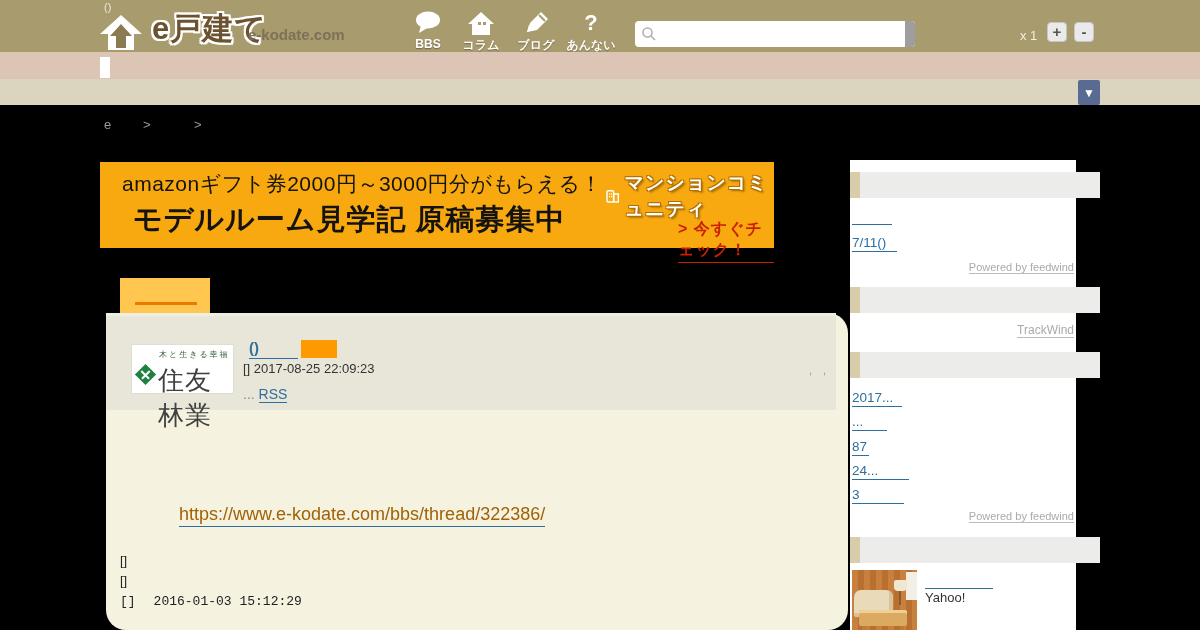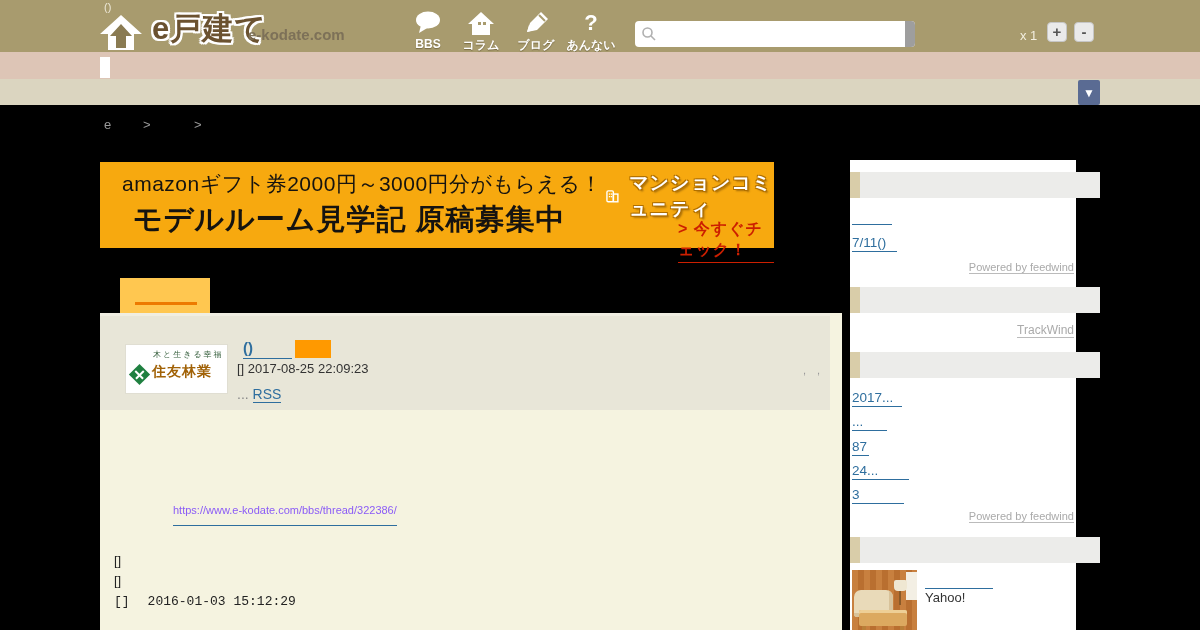--- a/index.html
+++ b/index.html
@@ -32,44 +32,44 @@
   .band-beige { position:absolute; left:0; top:79px; width:1200px; height:26px; background:#dbd5c0; }
   .dd-btn { position:absolute; left:1078px; top:1px; width:22px; height:25px; background:#5a6b93; color:#fff; border:0; font-size:12px; text-align:center; cursor:pointer; border-radius:2px; }
 
   
   .crumb { position:absolute; top:117px; font-size:13px; color:#999; }
 
   
   .banner { position:absolute; left:100px; top:162px; width:674px; height:86px; background:#f7a90f; cursor:pointer; }
   .bn-line1 { position:absolute; left:22px; top:8px; font-size:21px; color:#151310; letter-spacing:0.5px; }
   .bn-line2 { position:absolute; left:22px; top:38px; font-size:29px; font-weight:bold; color:#151310; letter-spacing:1px;margin-left:11px; }
-  .bn-brand { position:absolute; left:505px; top:8px; display:flex; align-items:center; gap:10px; }
+  .bn-brand { position:absolute; left:505px; top:8px; display:flex; align-items:center; gap:5px; }
   .bn-brand-text { font-size:19px; font-weight:bold; color:#fff;
     text-shadow:1px 1px 0 #b06f00, -1px -1px 0 #b06f00, 1px -1px 0 #b06f00, -1px 1px 0 #b06f00, 2px 2px 2px rgba(60,30,0,.45); letter-spacing:1px;}
   .bn-cta { position:absolute; left:578px; top:57px; font-size:16px; font-weight:bold; color:#cc1f00; border-bottom:1px solid #cc1f00; padding-bottom:1px; letter-spacing:1px; cursor:pointer;}
 
   
   .tab { position:absolute; left:120px; top:278px; width:90px; height:35px; background:#ffc750; cursor:pointer; }
   .tab-line { position:absolute; left:15px; top:24px; width:62px; height:3px; background:#ed7a00; }
-  .panel { position:absolute; left:100px; top:313px; width:742px; height:317px; background:#f5f3e0; }
+  .panel { position:absolute; left:106px; top:313px; width:742px; height:317px; background:#f5f3e0;border-radius:20px; }
   .panel-head { position:absolute; left:0; top:0; width:730px; height:97px; background:#e8e6d8; border-top:3px solid #f0eee2; }
   .slogo { position:absolute; left:25px; top:28px; width:103px; height:50px; background:#fff; border:1px solid #e0ded2; }
   .slogo-tag { position:absolute; left:27px; top:4px; font-size:8px; letter-spacing:2px; color:#37603e; white-space:nowrap; }
   .slogo-diamond { position:absolute; left:6px; top:22px; width:15px; height:15px; background:#1f8040; transform:rotate(45deg); }
   .slogo-diamond::before { content:""; position:absolute; left:6.5px; top:2px; width:2px; height:11px; background:#fff; }
   .slogo-diamond::after { content:""; position:absolute; left:2px; top:6.5px; width:11px; height:2px; background:#fff; }
-  .slogo-name { position:absolute; left:26px; top:18px; font-size:14px; font-weight:bold; color:#a16207; letter-spacing:1px; }
+  .slogo-name { position:absolute; left:26px; top:18px; font-size:26px; font-weight:normal; color:#404040; letter-spacing:1px; }
   .t-title { position:absolute; left:143px; top:23px; min-width:49px; font-size:15px; font-weight:bold; color:#2e6e9e; border-bottom:1px solid #2e6e9e; padding-bottom:2px; cursor:pointer; }
   .t-badge { position:absolute; left:195px; top:24px; width:36px; height:18px; background:#ff9900; cursor:pointer; }
   .t-meta { position:absolute; left:137px; top:45px; font-size:13px; color:#333; }
   .t-rss { position:absolute; left:137px; top:70px; font-size:14px; }
   .t-rss .dots { color:#888; }
   .t-rss .rss-link { color:#2e6e9e; border-bottom:1px solid #2e6e9e; cursor:pointer; }
   .t-marks { position:absolute; left:703px; top:48px; font-size:11px; color:#999; letter-spacing:4px; }
-  .t-url { position:absolute; left:73px; top:191px; font-size:11px; color:#8b5cf6; border-bottom:1px solid #2e6e9e; padding-bottom:9px; cursor:pointer; }
+  .t-url { position:absolute; left:73px; top:191px; font-size:18px; color:#a16207; border-bottom:1px solid #2e6e9e; padding-bottom:1px; cursor:pointer; }
   .t-li { position:absolute; left:14px; font-size:13px; color:#222; }
   .t-li .date { margin-left:18px; }
 
   
   .sidebar { position:absolute; left:850px; top:160px; width:226px; height:482px; background:#fff; }
   .sb-bar { position:absolute; left:0; width:250px; height:26px; background:#ececea; }
   .sb-bar::before { content:""; position:absolute; left:0; top:0; width:10px; height:26px; background:#d9cda9; }
   .sb-link { position:absolute; left:2px; font-size:13.5px; color:#2e6e9e; border-bottom:1px solid #2e6e9e; padding-bottom:1px; display:inline-block; cursor:pointer; white-space:nowrap; }
   .sb-powered { position:absolute; right:2px; font-size:11px; color:#aaa; border-bottom:1px solid #bbb; cursor:pointer; }
   .sb-track { position:absolute; right:2px; font-size:12px; color:#aaa; border-bottom:1px solid #bbb; cursor:pointer; }

